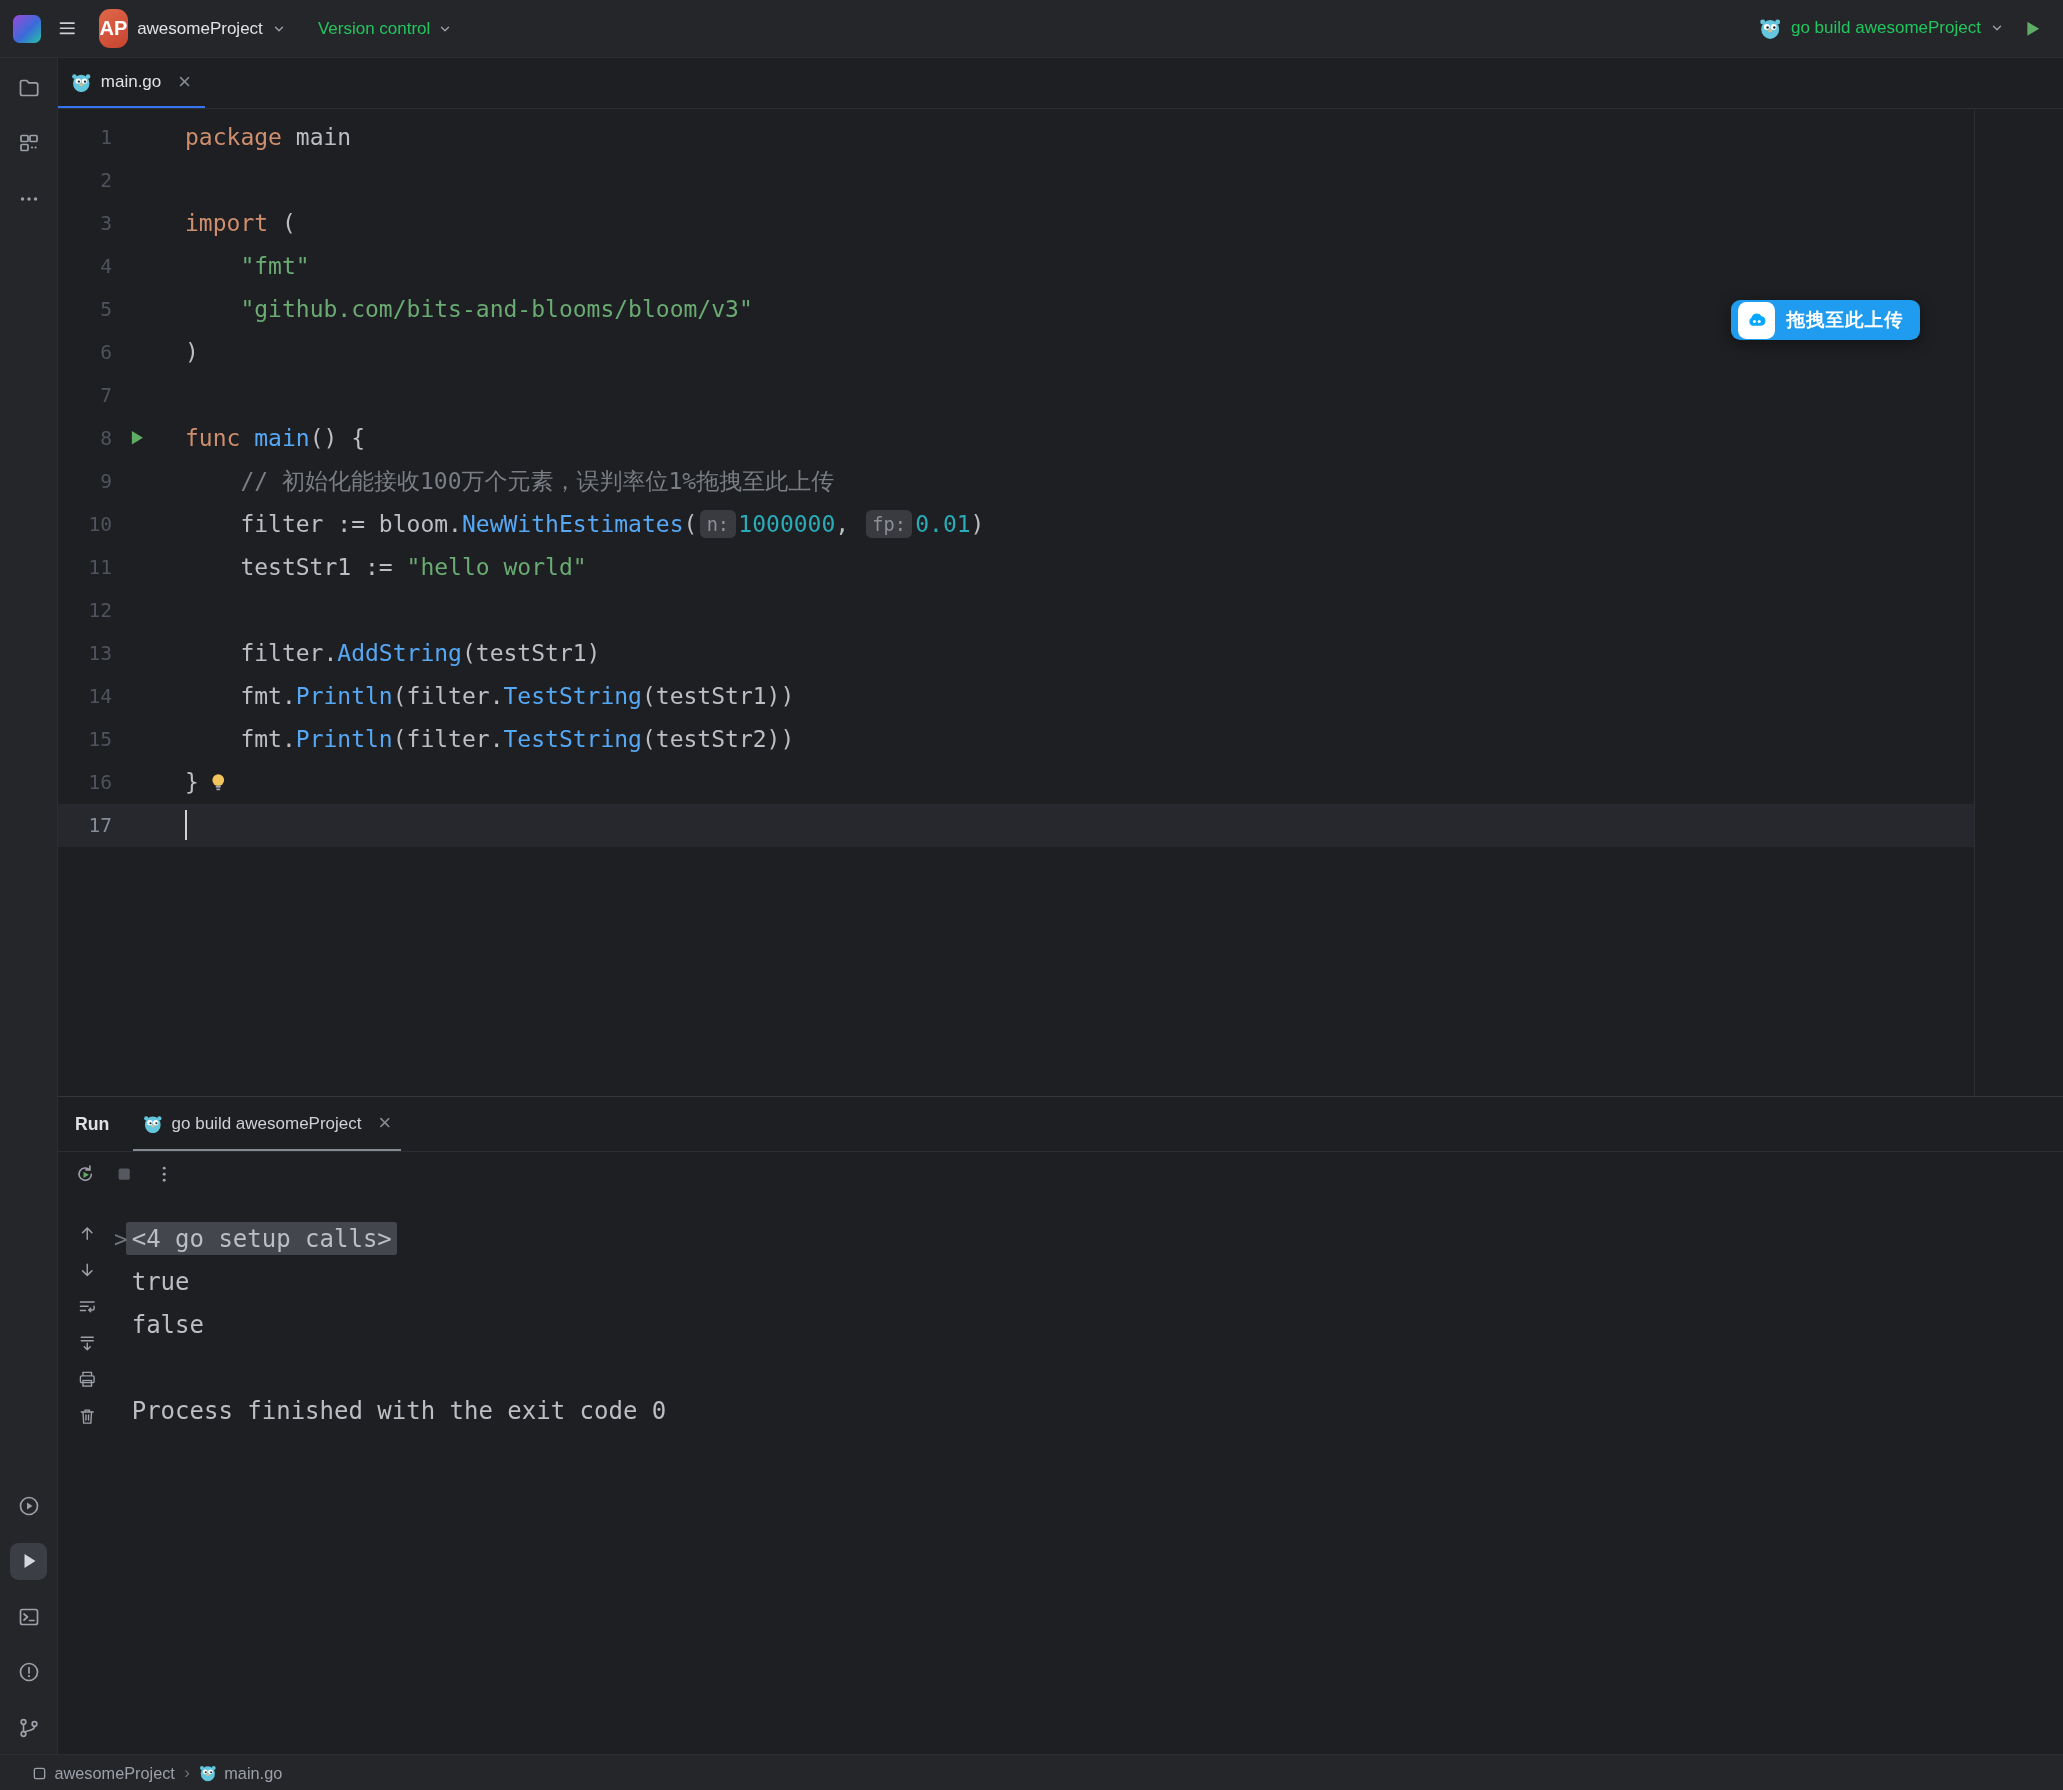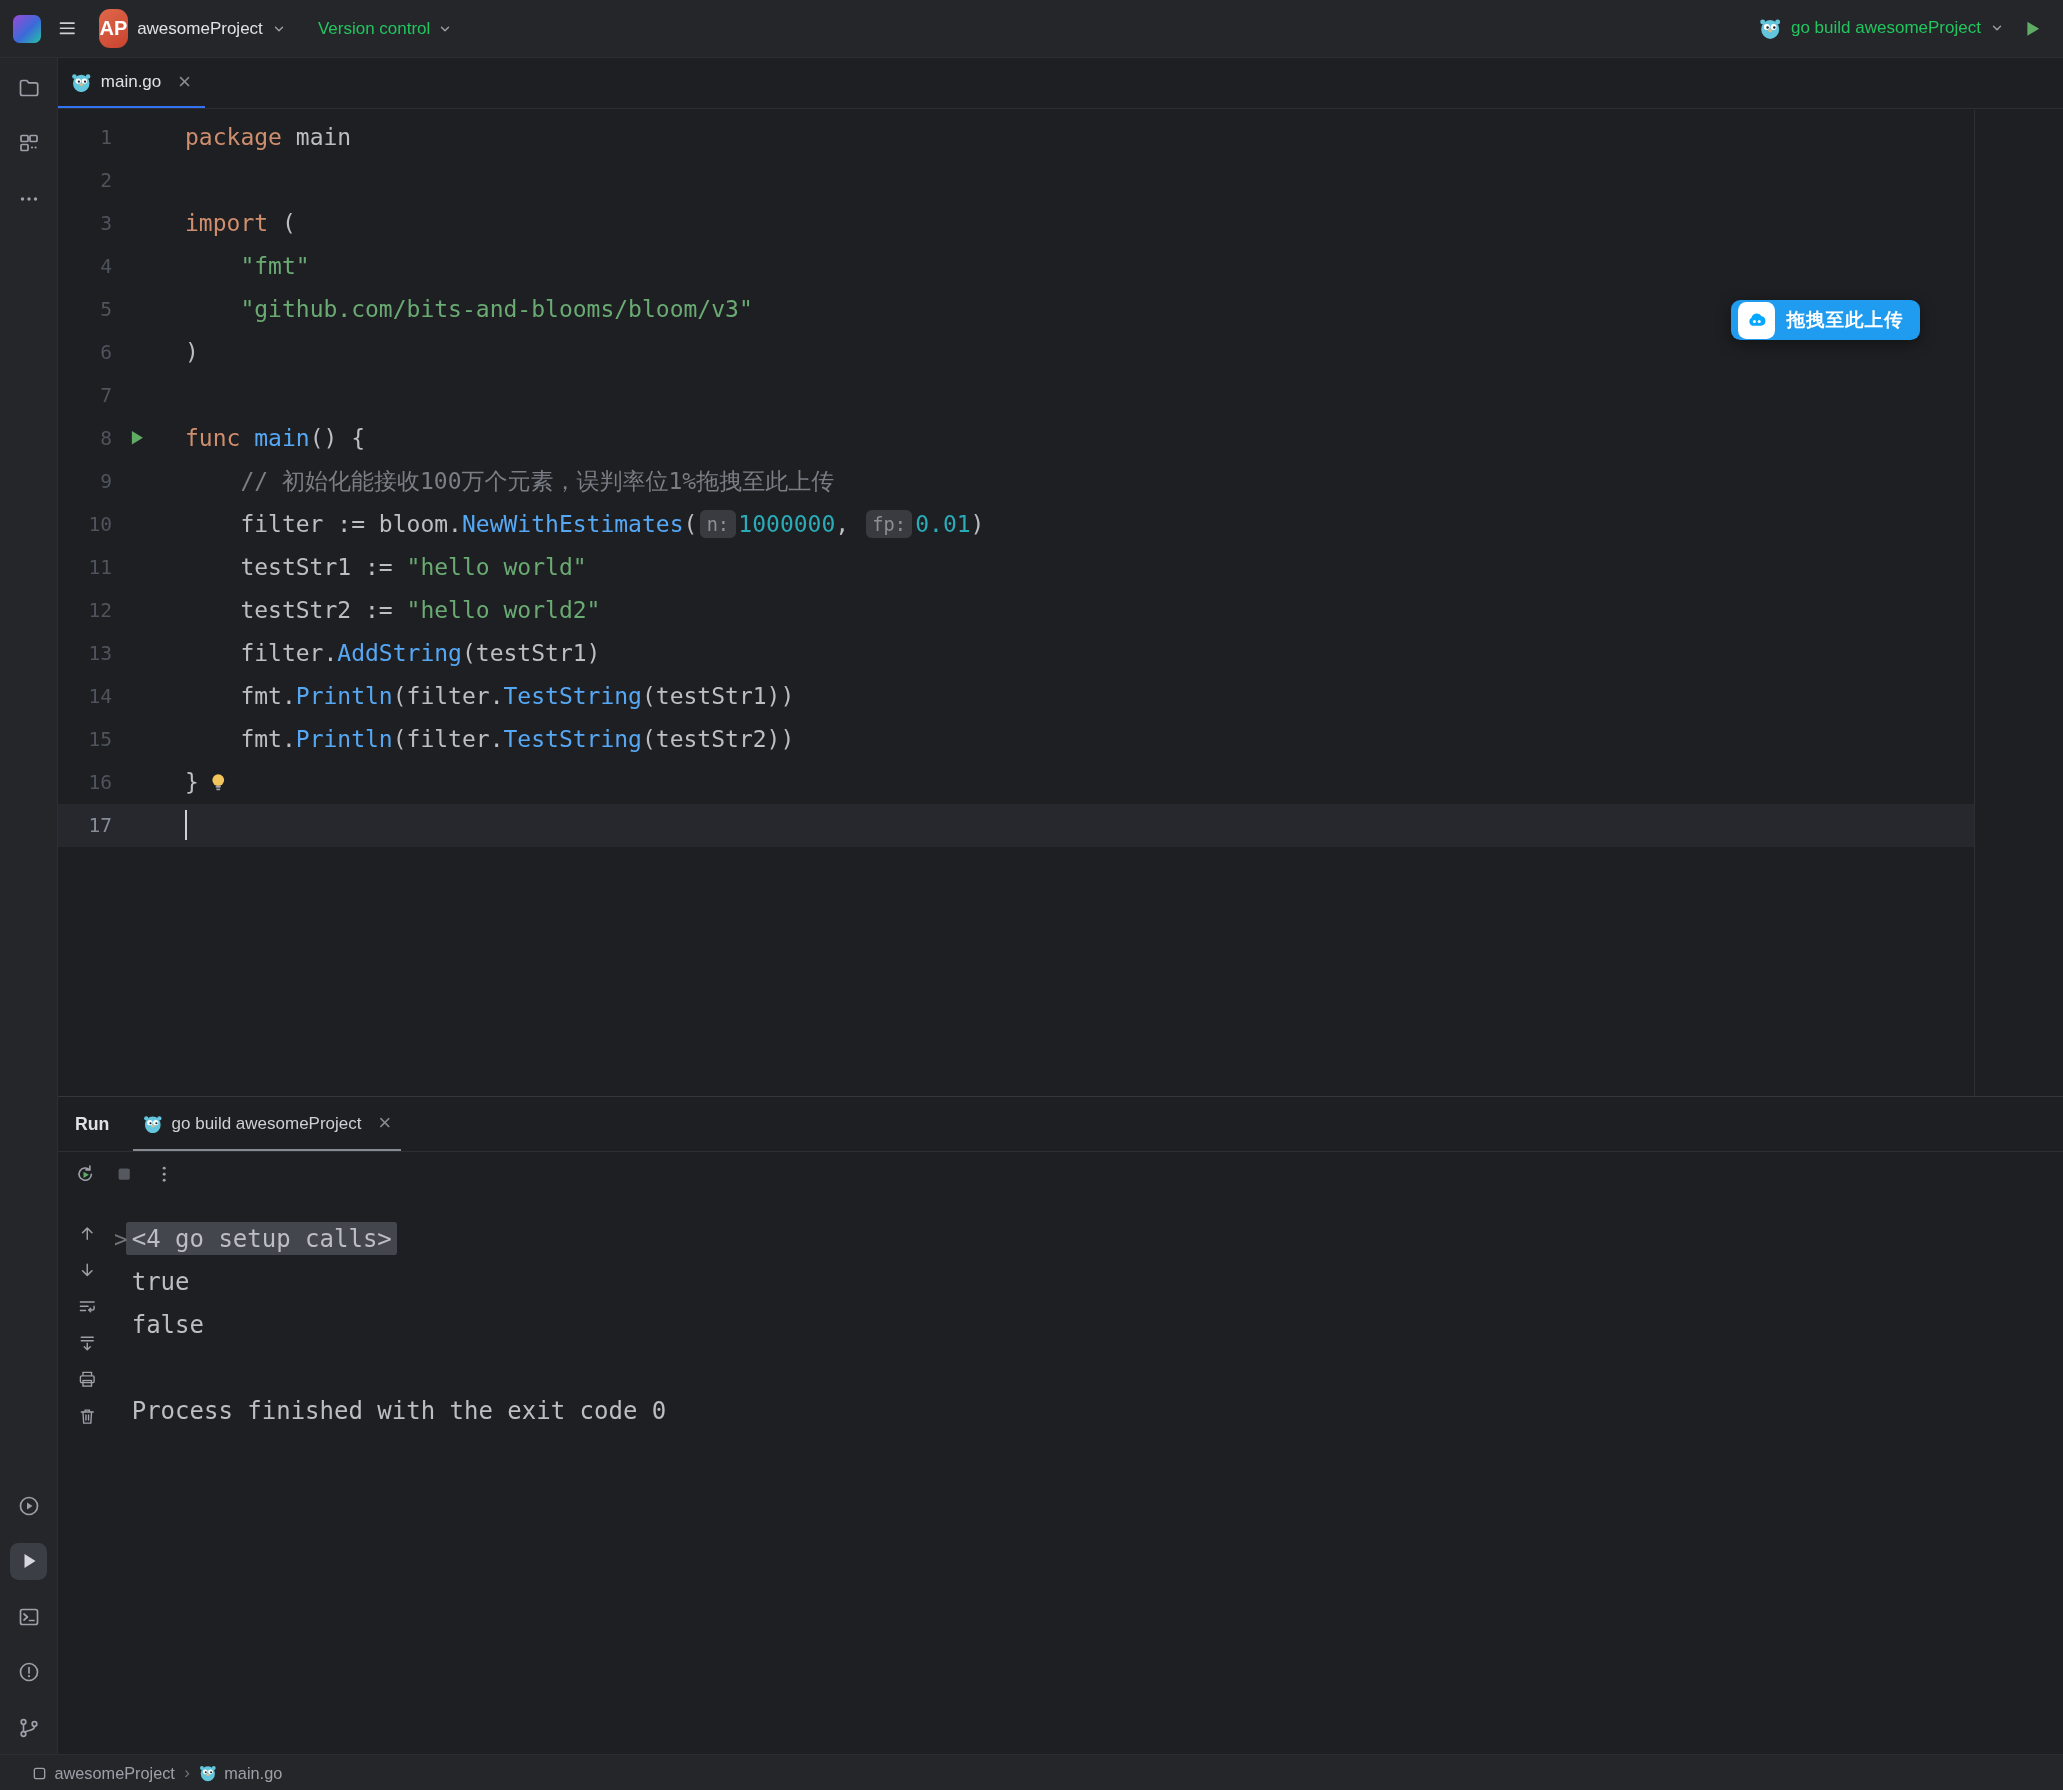--- a/index.html
+++ b/index.html
@@ -209,21 +209,21 @@
         <div class="crow"><span class="ln">4</span><span class="gmark"></span><span class="ctext"><span class="tk-p">    </span><span class="tk-s">"fmt"</span></span></div>
         <div class="crow"><span class="ln">5</span><span class="gmark"></span><span class="ctext"><span class="tk-p">    </span><span class="tk-s">"github.com/bits-and-blooms/bloom/v3"</span></span></div>
         <div class="crow"><span class="ln">6</span><span class="gmark"></span><span class="ctext"><span class="tk-p">)</span></span></div>
         <div class="crow"><span class="ln">7</span><span class="gmark"></span><span class="ctext"></span></div>
         <div class="crow"><span class="ln">8</span><span class="gmark"><svg class="gut-play" viewBox="0 0 16 16">
               <path d="M4 2.5v11l9-5.5z" fill="#5fad65"></path>
             </svg></span><span class="ctext"><span class="tk-k">func </span><span class="tk-f">main</span><span class="tk-p">() {</span></span></div>
         <div class="crow"><span class="ln">9</span><span class="gmark"></span><span class="ctext"><span class="tk-p">    </span><span class="tk-c">// 初始化能接收100万个元素，误判率位1%拖拽至此上传</span></span></div>
         <div class="crow"><span class="ln">10</span><span class="gmark"></span><span class="ctext"><span class="tk-p">    filter := bloom.</span><span class="tk-f">NewWithEstimates</span><span class="tk-p">(</span><span class="tk-h">n:</span><span class="tk-n">1000000</span><span class="tk-p">, </span><span class="tk-h">fp:</span><span class="tk-n">0.01</span><span class="tk-p">)</span></span></div>
         <div class="crow"><span class="ln">11</span><span class="gmark"></span><span class="ctext"><span class="tk-p">    testStr1 := </span><span class="tk-s">"hello world"</span></span></div>
-        <div class="crow"><span class="ln">12</span><span class="gmark"></span><span class="ctext"><span class="tk-p">    testStr2 := </span><span class="tk-s">"hello world2"</span></span></div>
+        <div class="crow"><span class="ln">12</span><span class="gmark"></span></div>
         <div class="crow"><span class="ln">13</span><span class="gmark"></span><span class="ctext"><span class="tk-p">    filter.</span><span class="tk-f">AddString</span><span class="tk-p">(testStr1)</span></span></div>
         <div class="crow"><span class="ln">14</span><span class="gmark"></span><span class="ctext"><span class="tk-p">    fmt.</span><span class="tk-f">Println</span><span class="tk-p">(filter.</span><span class="tk-f">TestString</span><span class="tk-p">(testStr1))</span></span></div>
         <div class="crow"><span class="ln">15</span><span class="gmark"></span><span class="ctext"><span class="tk-p">    fmt.</span><span class="tk-f">Println</span><span class="tk-p">(filter.</span><span class="tk-f">TestString</span><span class="tk-p">(testStr2))</span></span></div>
         <div class="crow"><span class="ln">16</span><span class="gmark"></span><span class="ctext"><span class="tk-p">}</span><span class="bulbwrap"><svg class="bulb" viewBox="0 0 16 16">
                 <circle cx="8" cy="6.3" r="4.6" fill="#f2c55c"></circle>
                 <rect x="5.9" y="10.6" width="4.2" height="1.6" rx="0.8" fill="#9da0a8"></rect>
                 <rect x="6.4" y="12.8" width="3.2" height="1.4" rx="0.7" fill="#9da0a8"></rect>
               </svg></span></span></div>
         <div class="crow current"><span class="ln">17</span><span class="gmark"></span><span class="ctext"><span class="caret"></span></span></div>
       </div>

